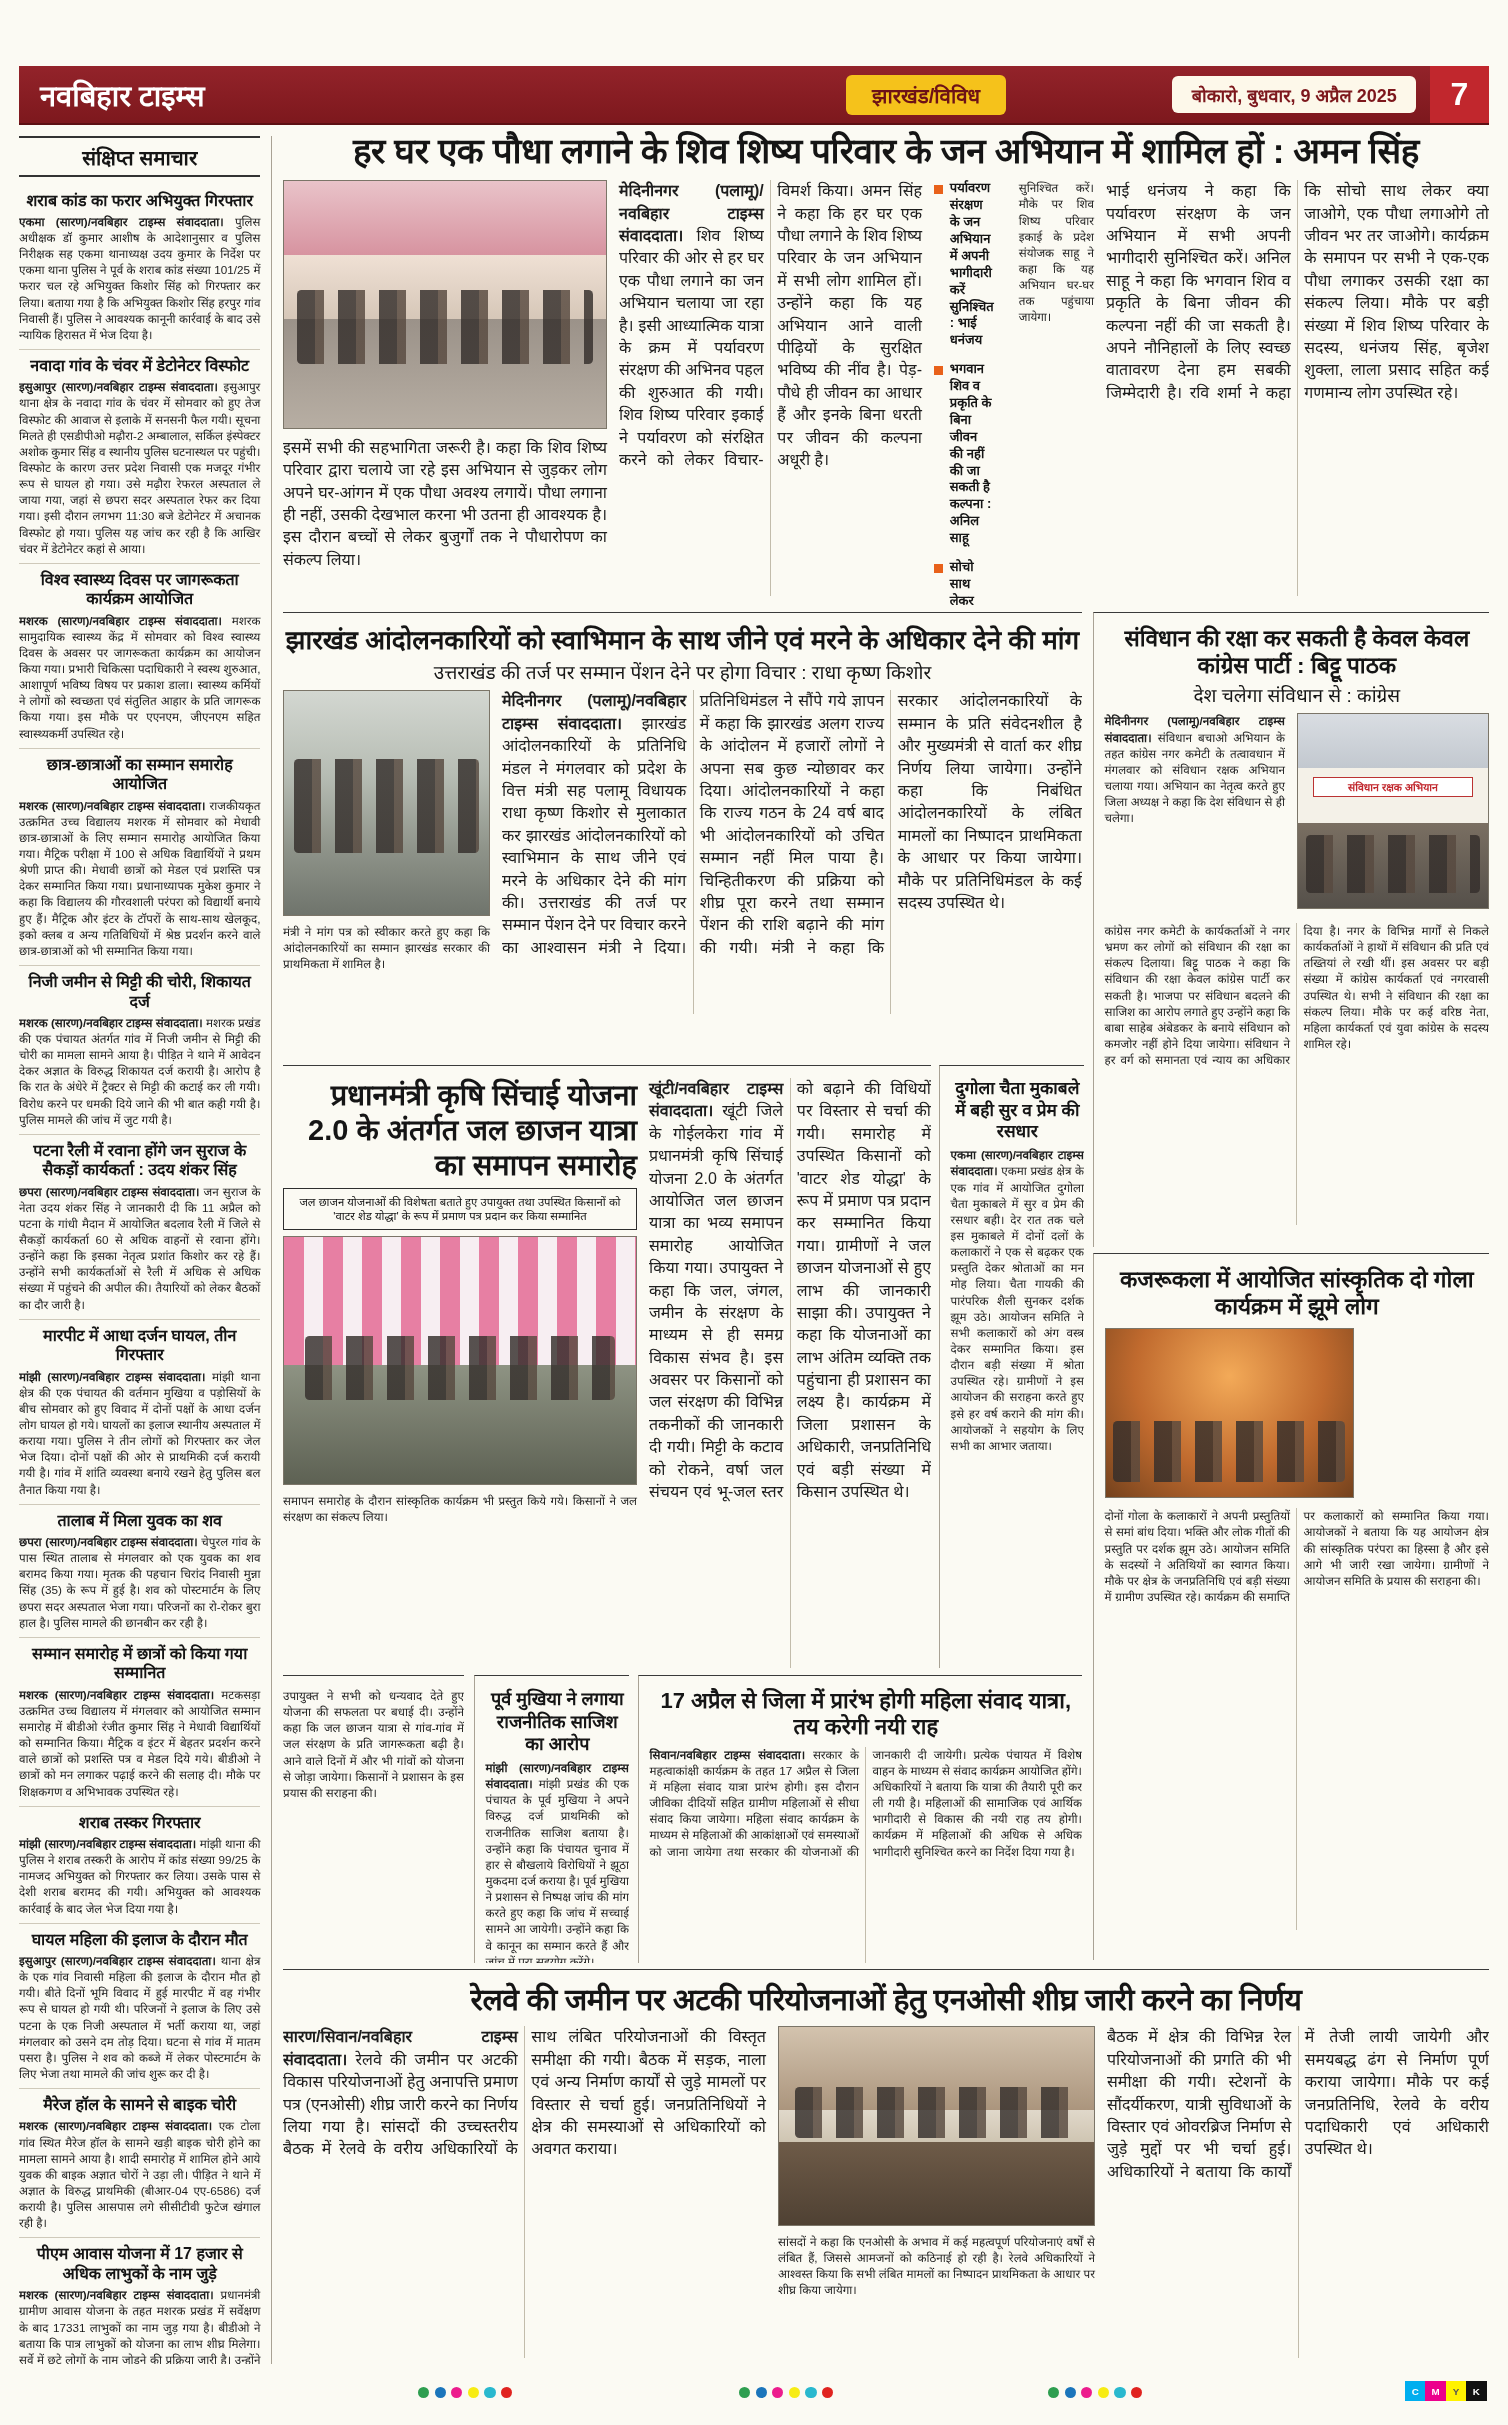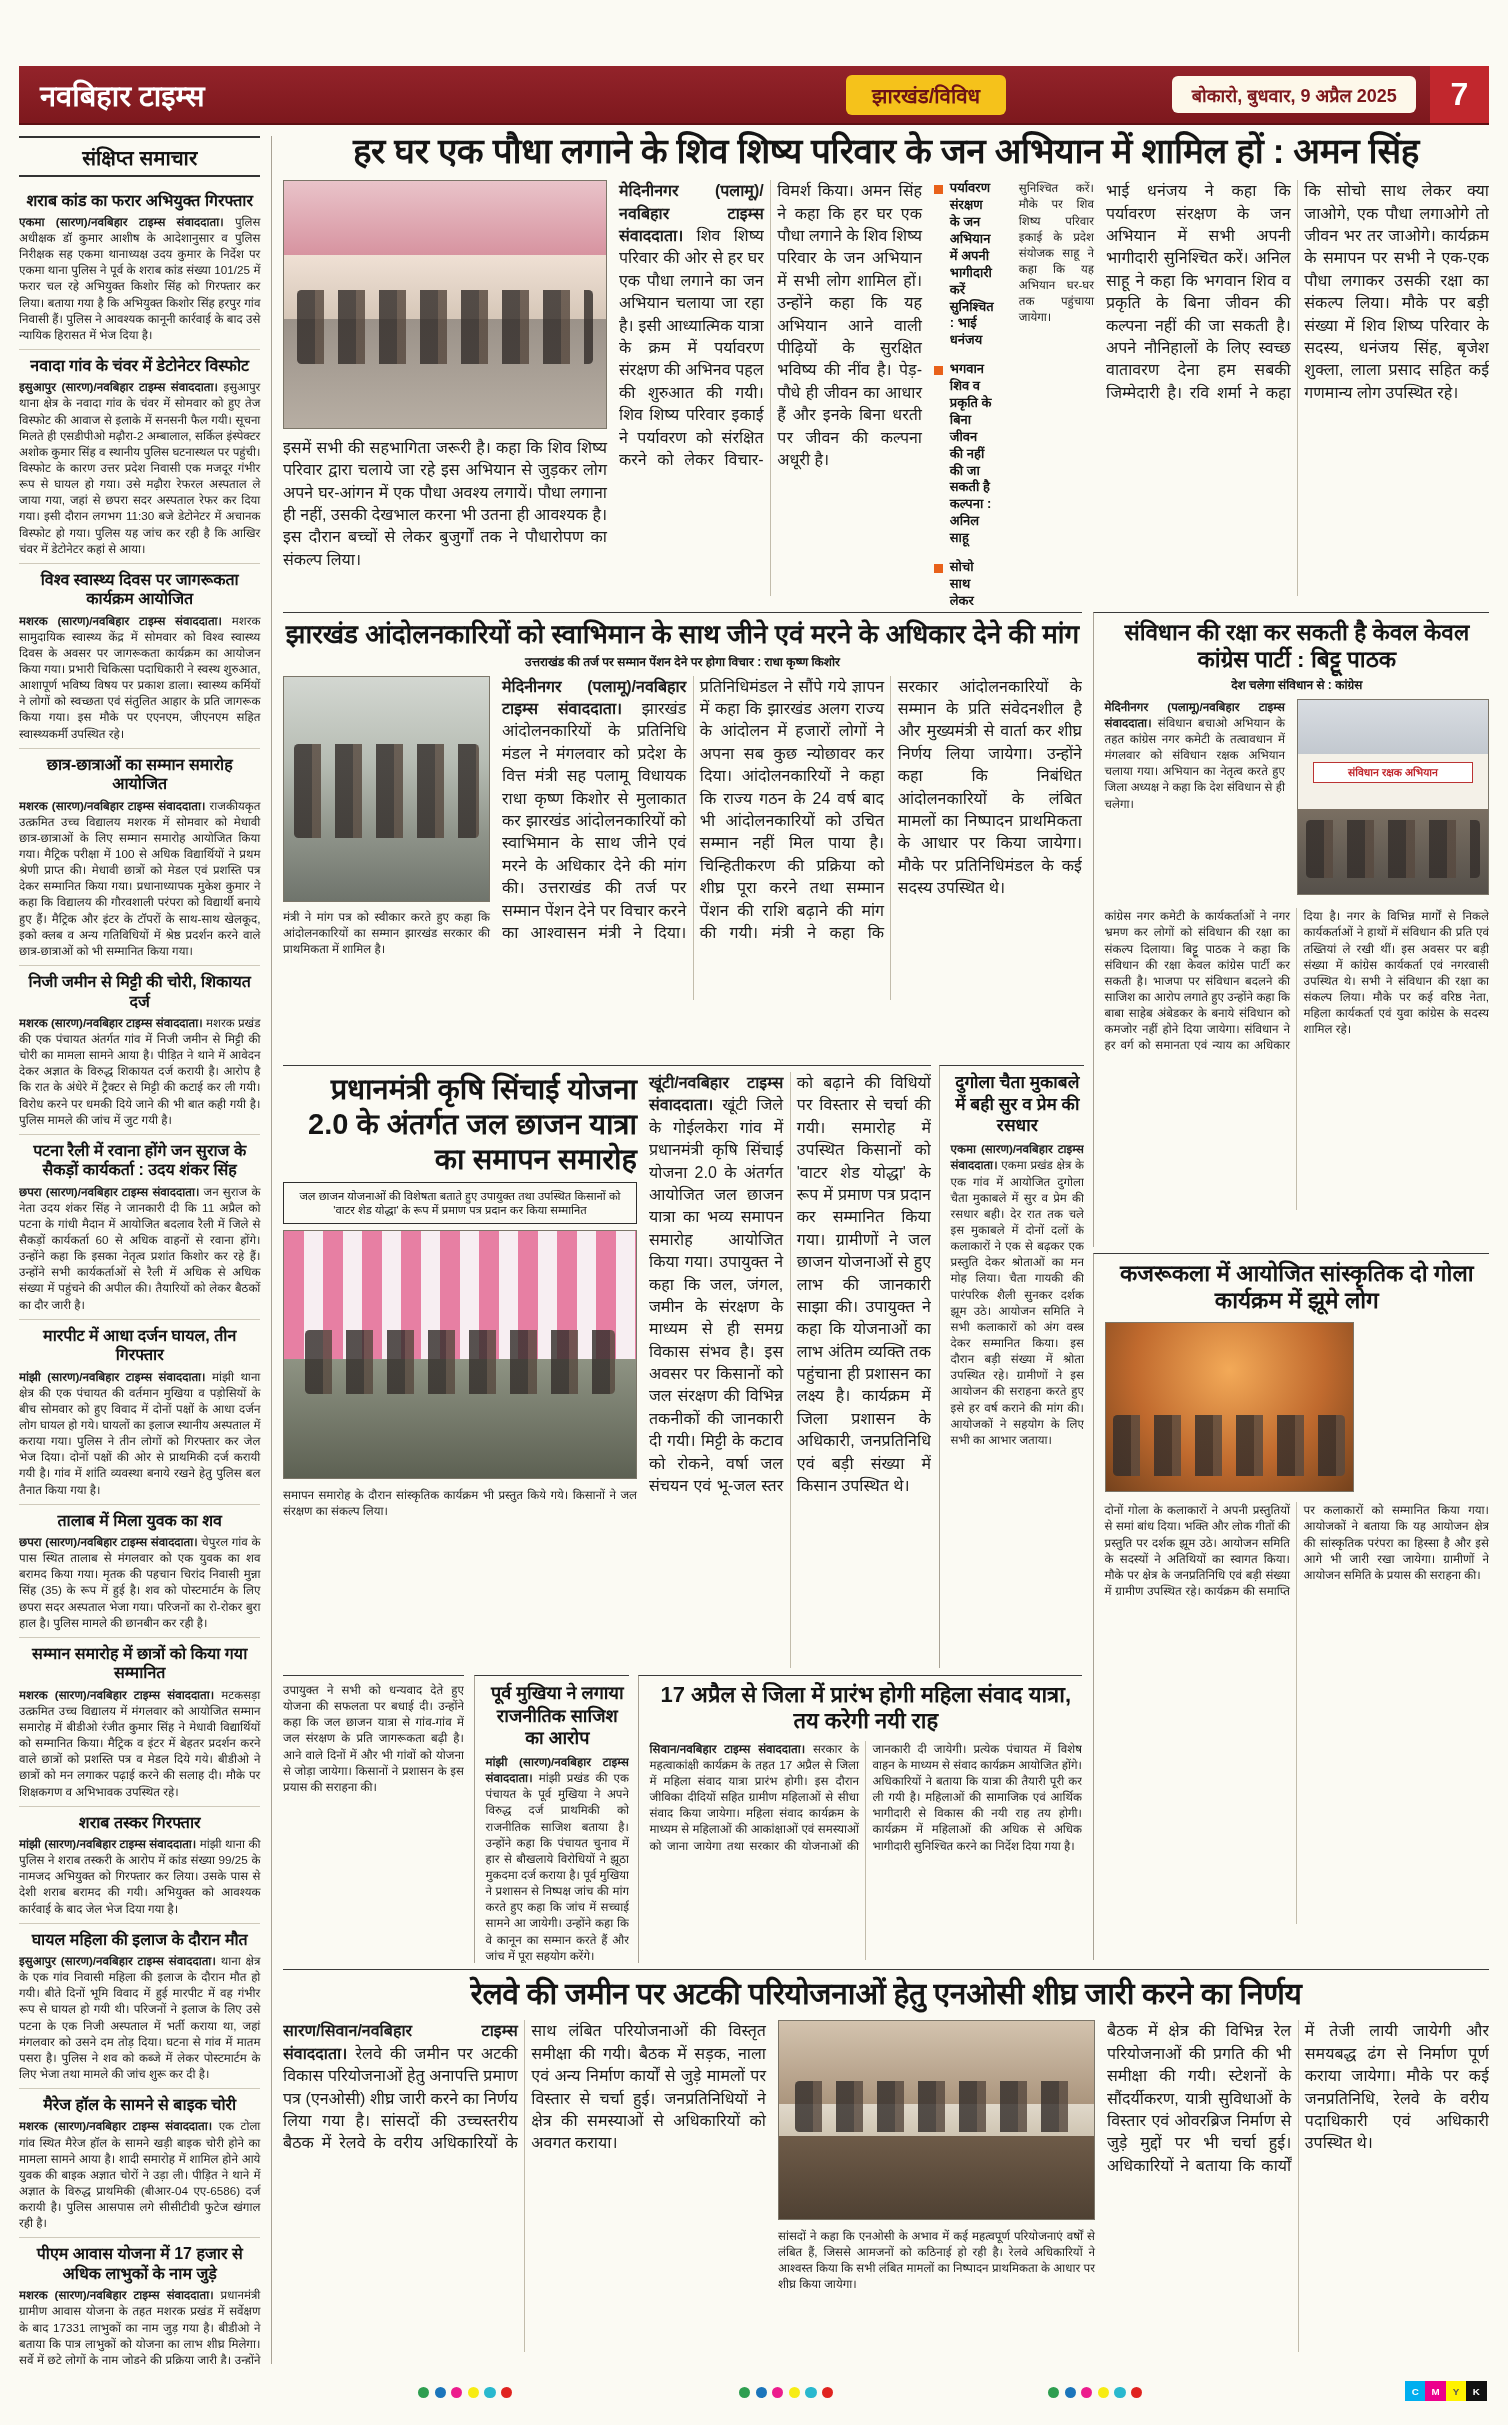--- a/index.html
+++ b/index.html
@@ -6,22 +6,22 @@
   html,body{width:1508px;height:2426px}
   body{position:relative;background:#fbfaf3;font-family:"Liberation Sans",sans-serif;color:#151515;overflow:hidden}
   .abs{position:absolute;overflow:hidden}
   .body-text{font-size:16px;line-height:1.4;text-align:justify;color:#1d1d1d}
   .sm{font-size:11.7px;line-height:1.38}
   .dl{font-weight:bold}
   .cols2{column-count:2;column-gap:13.6px;column-rule:0.8px solid #c2bcab}
   .cols3{column-count:3;column-gap:13.6px;column-rule:0.8px solid #c2bcab}
   h1.headline{font-size:35px;line-height:1.18;font-weight:bold;text-align:center;letter-spacing:-0.4px}
   h2.headline{font-size:26px;line-height:1.2;font-weight:bold;text-align:center}
-  h3.subhead{font-size:12px;line-height:1.25;font-weight:bold;text-align:center;margin:4.5px 0 6px}
-  .bt{border-top:1.5px solid #3a3a3a;padding-top:6px}
+  h3.subhead{font-size:19px;line-height:1.25;font-weight:normal;text-align:center;margin:4.5px 0 6px}
+  .bt{border-top:1.5px solid #3a3a3a;padding-top:12px}
   .bl{border-left:0.8px solid #a9a294;padding-left:10.6px}
 
   
   .masthead{left:19px;top:66px;width:1470px;height:59px;background:linear-gradient(180deg,#93232a,#7d181d);display:flex;align-items:center;border-bottom:2.3px solid #5c1013}
   .paper-name{color:#fff;font-size:29px;font-weight:bold;padding:0 21px;white-space:nowrap}
   .mast-spacer{flex:1}
   .section-pill{background:#f5c21b;color:#6d1216;font-size:20.4px;font-weight:bold;padding:6px 26px;border-radius:6px;white-space:nowrap}
   .date-pill{background:#fdf8ea;color:#7d181d;font-size:18px;font-weight:bold;padding:6.8px 19.6px;border-radius:6px;margin:0 13.6px 0 166px;white-space:nowrap}
   .page-box{background:#c1272d;color:#fff;font-size:32px;font-weight:bold;width:59px;height:59px;display:flex;align-items:center;justify-content:center}
 

